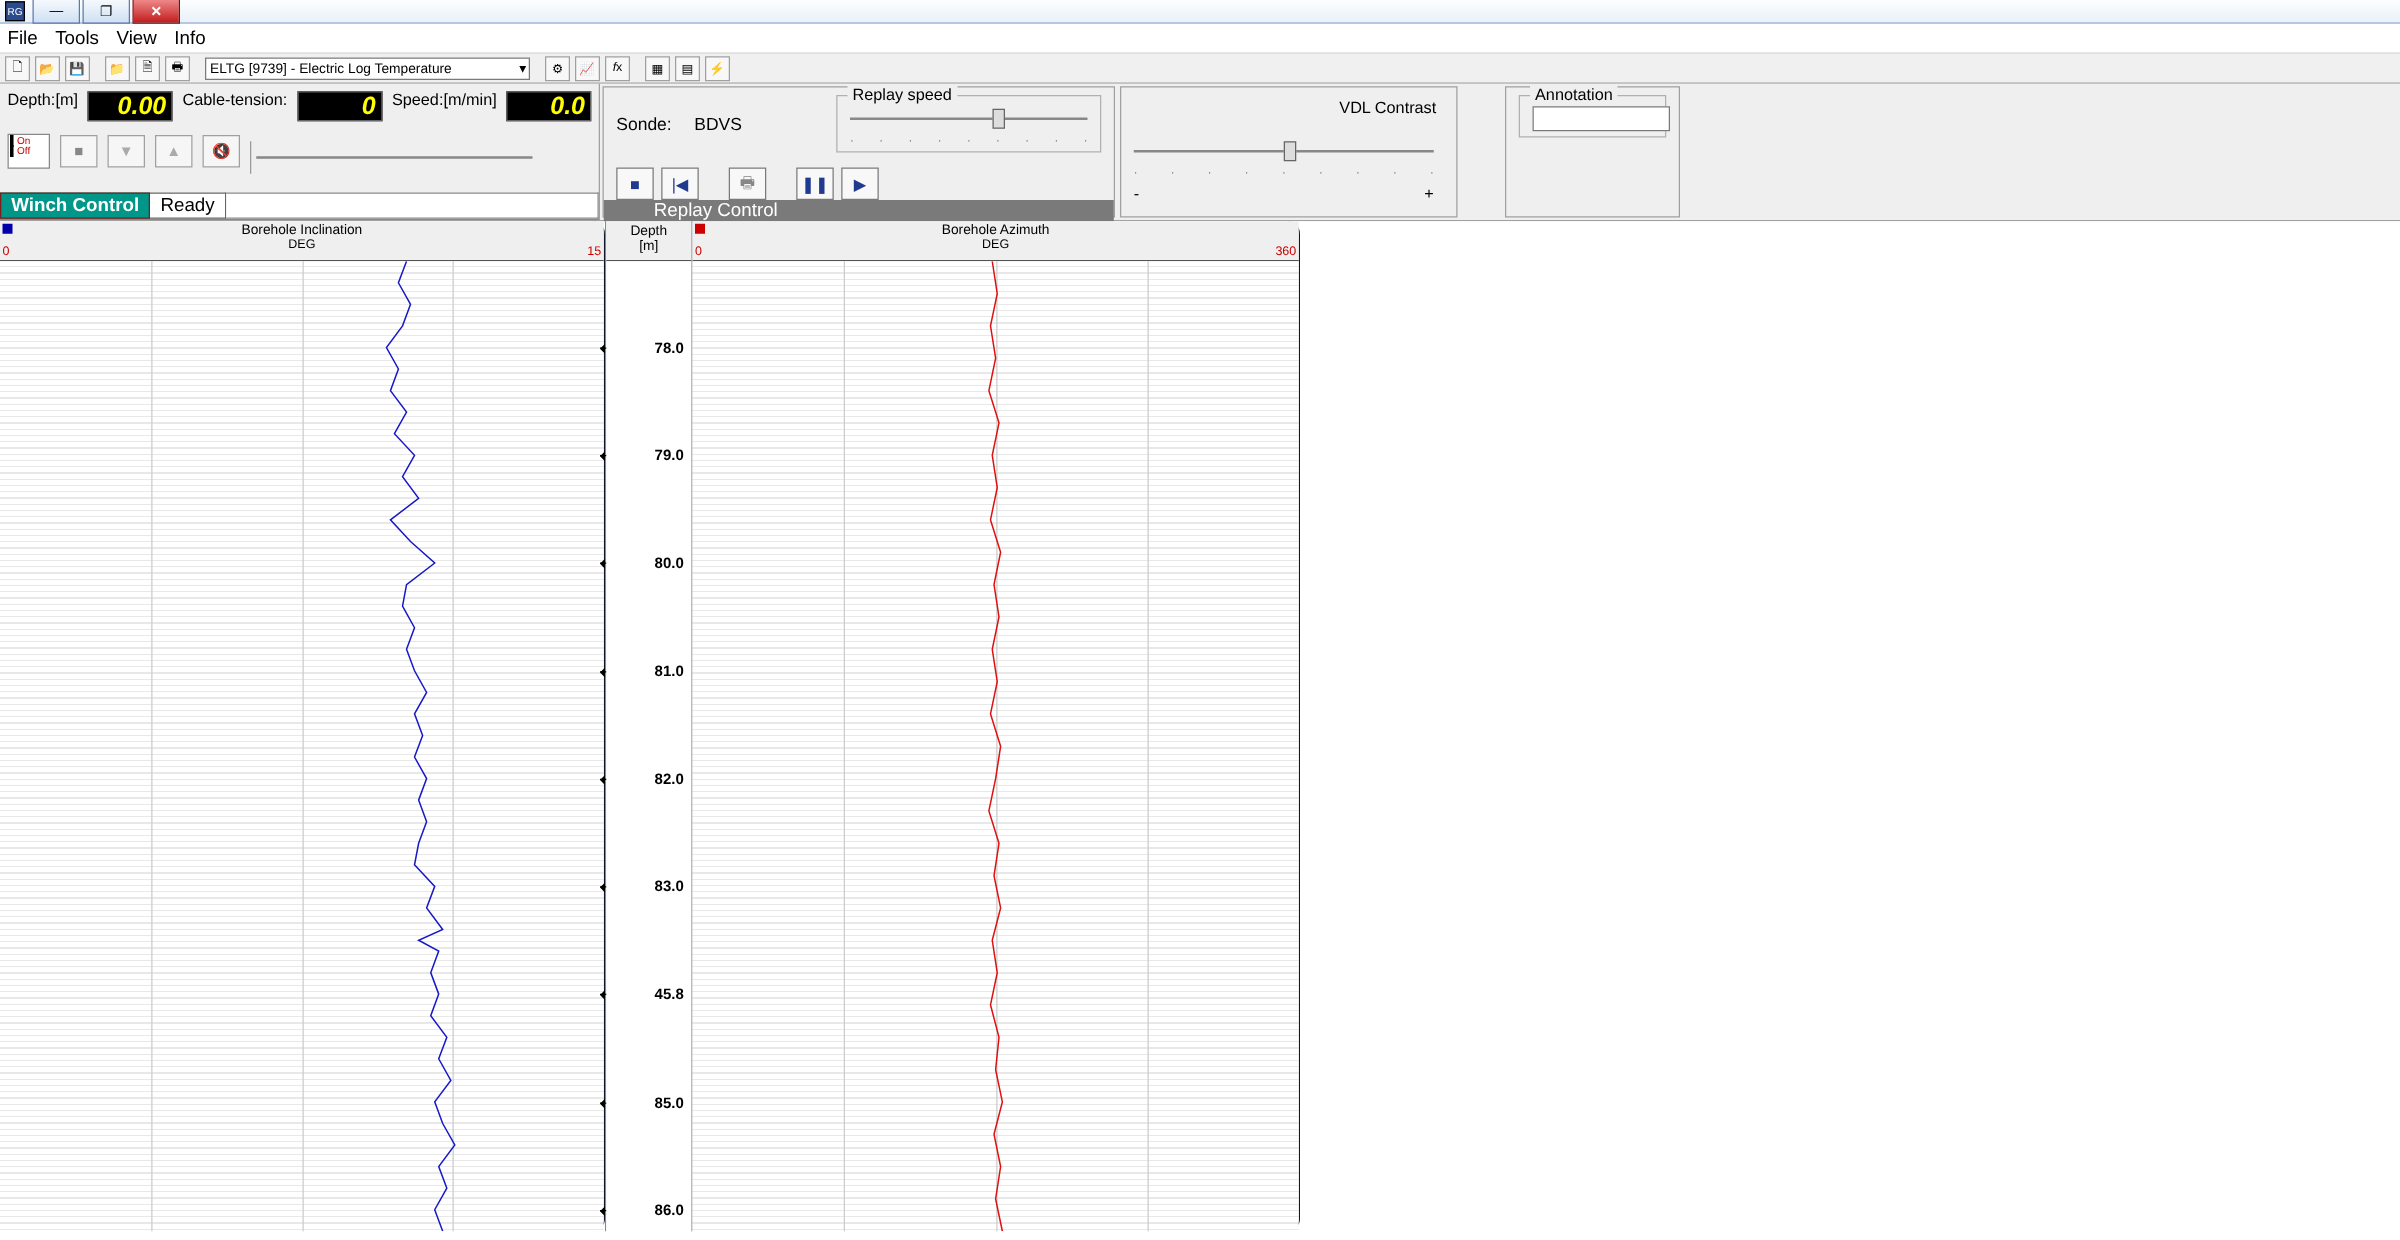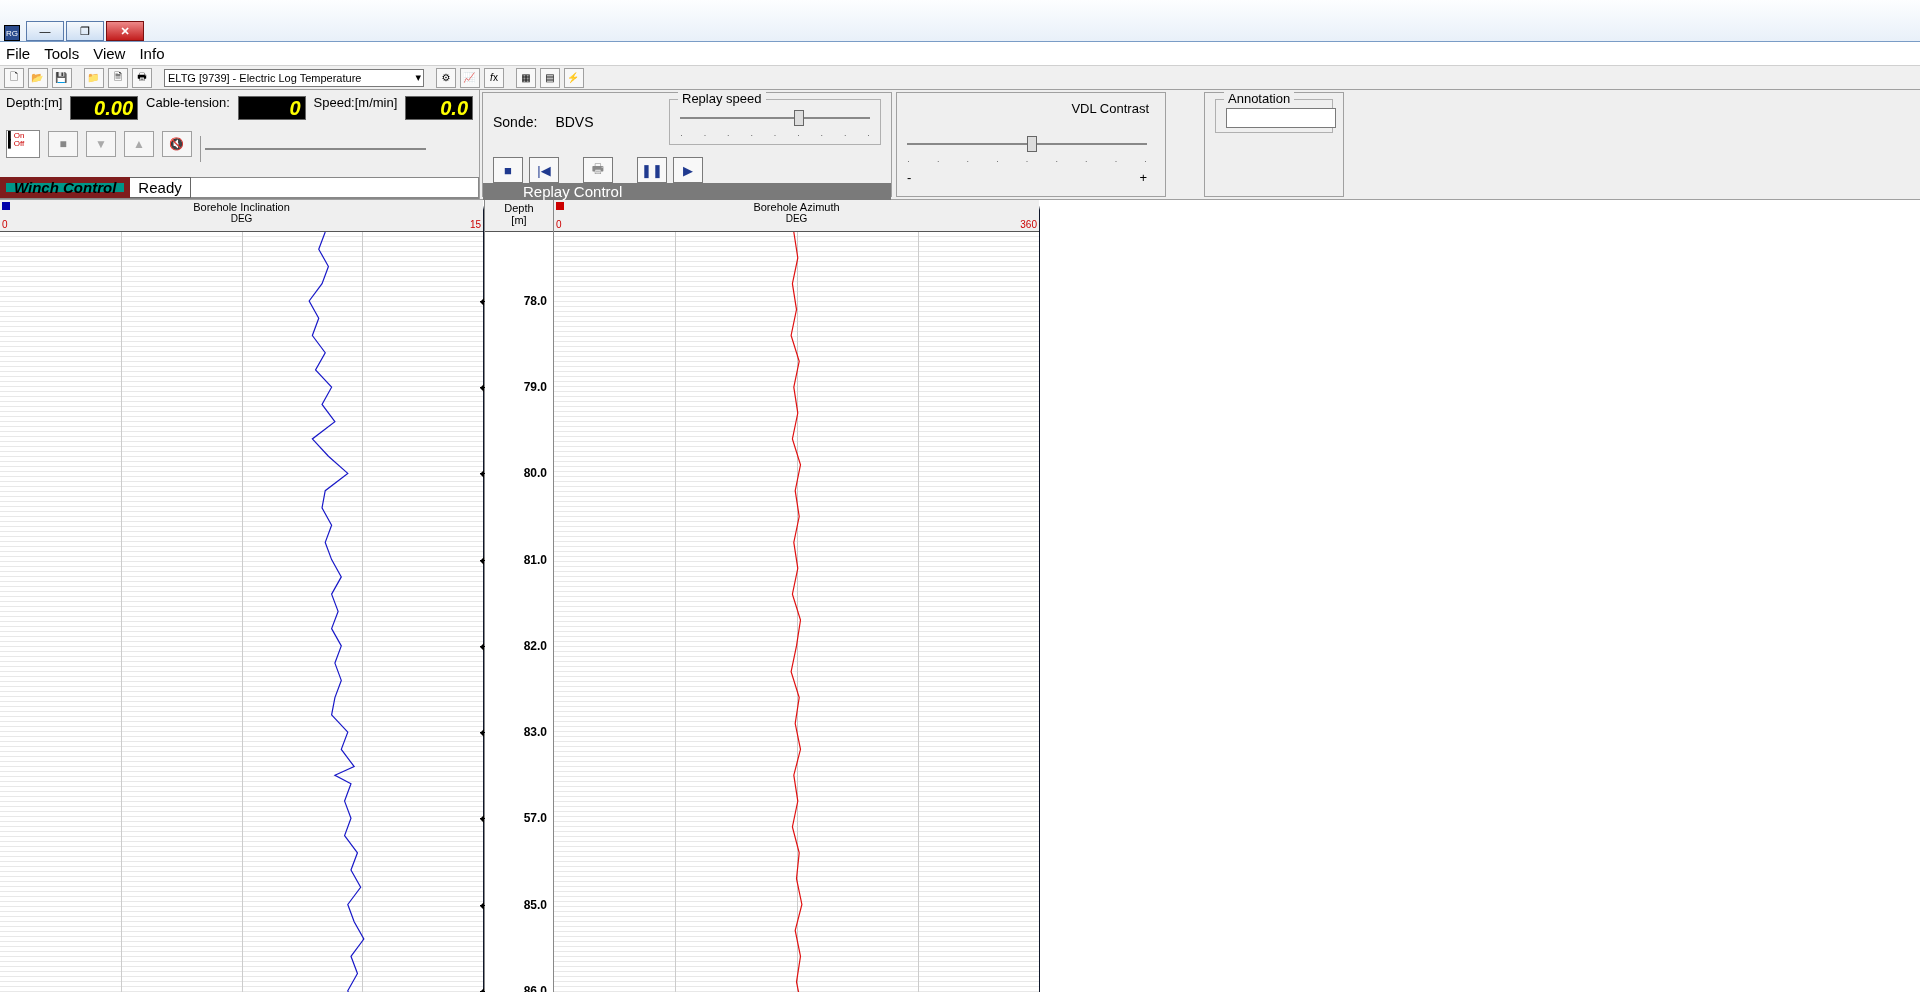--- a/index.html
+++ b/index.html
@@ -1,17 +1,17 @@
 <!DOCTYPE html>
 <html><head>
 <meta charset="utf-8">
 <style>
   * { box-sizing: border-box; margin: 0; padding: 0; }
   body { font-family: "Segoe UI", Tahoma, sans-serif; font-size: 12px; background: #fff; overflow: hidden; width: 1920px; height: 992px; }
-  .titlebar { height: 42px; background: linear-gradient(#fdfeff,#e8f0f9); border-bottom: 1px solid #7a9cc6; display: flex; align-items: flex-end; padding: 0 4px; }
+  .titlebar { height: 19px; background: linear-gradient(#fdfeff,#e8f0f9); border-bottom: 1px solid #7a9cc6; display: flex; align-items: center; padding: 0 4px; }
   .app-icon { width:16px; height:16px; background:#2a4b8d; border:1px solid #000; margin-right:6px; font-size:8px; color:#fff; display:flex; align-items:center; justify-content:center; }
   .title-text { flex:1; font-size:14px; color:#000; }
   .win-btns { display:flex; gap:2px; }
   .win-btn { width:38px; height:20px; border:1px solid #5a7bab; background:linear-gradient(#f6f9fd,#cfe0f4); display:flex; align-items:center; justify-content:center; font-size:11px; }
   .win-close { background:linear-gradient(#e88,#c21d1d); border:1px solid #7a1010; color:#fff; font-weight:bold; }
   .menubar { height:24px; background:#fff; border-bottom:1px solid #d0d0d0; display:flex; align-items:center; padding:0 6px; gap:14px; font-size:15px; }
   .menubar span { cursor:default; }
   .toolbar1 { height:24px; background:#f0f0f0; border-bottom:1px solid #a0a0a0; display:flex; align-items:center; padding:0 4px; gap:4px; }
   .tbtn { width:20px; height:20px; border:1px solid #a0a0a0; background:#f8f8f8; display:flex; align-items:center; justify-content:center; font-size:10px; }
   .tsep { width:4px; }
@@ -21,21 +21,21 @@
   .digital-group { padding:6px; display:flex; gap:8px; }
   .dg { display:flex; flex-direction:row; align-items:flex-start; }
   .dg-label { font-size:13px; color:#000; line-height:1.1; }
   .dg-disp { width:102px; height:24px; background:#000; color:#ffff00; font:italic bold 20px "Arial"; text-align:right; padding:0 4px; border:1px solid #666; }
   .ctrl-row { display:flex; gap:8px; align-items:center; }
   .sq { width:30px; height:26px; border:1px solid #a0a0a0; background:#f6f6f6; display:flex; align-items:center; justify-content:center; }
   .onoff { width:34px; height:28px; border:1px solid #888; background:#fff; font-size:8px; line-height:1; padding:1px; }
   .slider-line { width:230px; height:26px; position:relative; margin-top:10px; border-left:1px solid #999; }
   .slider-track { position:absolute; left:4px; right:4px; top:12px; height:2px; background:#888; }
   .status-strip { height:22px; display:flex; align-items:stretch; border-bottom:1px solid #888; }
-  .sc-winch { background:#009688; color:#000000; font-weight:bold; font-size:15px; padding:0 8px; display:flex; align-items:center; border:6px solid #7f1d1d;font-style:italic; }
+  .sc-winch { background:#009688; color:#ffffff; font-weight:bold; font-size:15px; padding:0 8px; display:flex; align-items:center; border:1px solid #7f1d1d; }
   .sc-ready { font-size:15px; padding:0 8px; display:flex; align-items:center; border:1px solid #666; border-left:none; flex:0 0 auto; background:#fff;}
   .replay-panel { border:1px solid #a0a0a0; margin:2px; background:#efefef; }
   .replay-top { display:flex; align-items:center; gap:18px; padding:6px 10px; }
   .sonde-lbl { font-size:14px; }
   .fieldset { border:1px solid #b0b0b0; padding:8px 10px 4px; position:relative; }
   .fieldset .legend { position:absolute; top:-9px; left:8px; background:#efefef; padding:0 4px; font-size:13px; }
   .hslider { width:190px; height:20px; position:relative; }
   .hslider .trk { position:absolute; left:0; right:0; top:9px; height:2px; background:#888; }
   .hslider .thumb { position:absolute; top:2px; width:10px; height:16px; background:#ddd; border:1px solid #666; left:60%; }
   .ticks { display:flex; justify-content:space-between; font-size:9px; color:#666; margin-top:2px; }
@@ -242,21 +242,21 @@
         <div class="depth-label" style="top: 155.2px;">79.0</div>
         <div class="depth-tick" style="top: 155.2px;"></div>
         <div class="depth-label" style="top: 241.422px;">80.0</div>
         <div class="depth-tick" style="top: 241.422px;"></div>
         <div class="depth-label" style="top: 327.644px;">81.0</div>
         <div class="depth-tick" style="top: 327.644px;"></div>
         <div class="depth-label" style="top: 413.867px;">82.0</div>
         <div class="depth-tick" style="top: 413.867px;"></div>
         <div class="depth-label" style="top: 500.089px;">83.0</div>
         <div class="depth-tick" style="top: 500.089px;"></div>
-        <div class="depth-label" style="top: 586.311px;">57.0</div>
+        <div class="depth-label" style="top: 586.311px;">45.8</div>
         <div class="depth-tick" style="top: 586.311px;"></div>
         <div class="depth-label" style="top: 672.533px;">85.0</div>
         <div class="depth-tick" style="top: 672.533px;"></div>
         <div class="depth-label" style="top: 758.756px;">86.0</div>
         <div class="depth-tick" style="top: 758.756px;"></div>
       </div>
   </div>
 
   <div class="track" id="track-azim" style="width:486px;">
     <div class="track-head">

